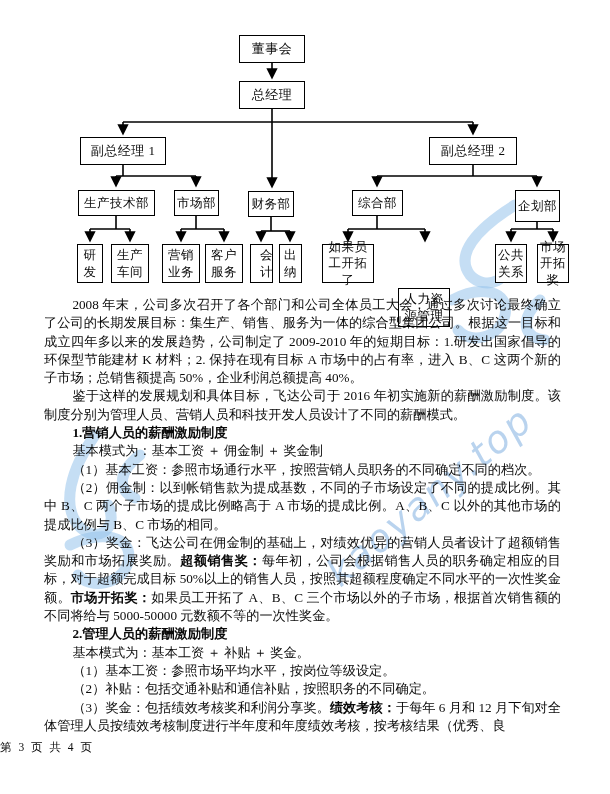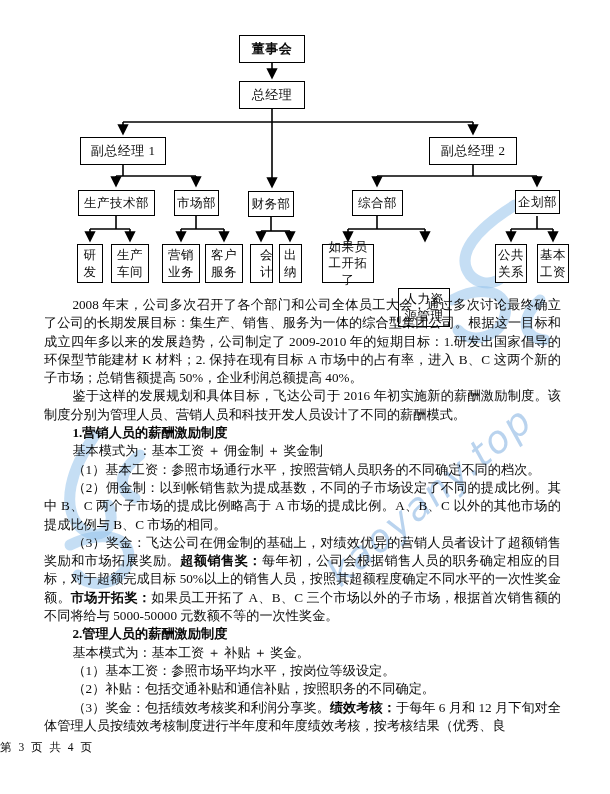--- a/index.html
+++ b/index.html
@@ -107,41 +107,41 @@
         <line x1="348" y1="229" x2="348" y2="240" marker-end="url(#arr)"></line>
         <line x1="425" y1="229" x2="425" y2="240" marker-end="url(#arr)"></line>
 
         <line x1="537" y1="216" x2="537" y2="229"></line>
         <line x1="511" y1="229" x2="553" y2="229"></line>
         <line x1="511" y1="229" x2="511" y2="240" marker-end="url(#arr)"></line>
         <line x1="553" y1="229" x2="553" y2="240" marker-end="url(#arr)"></line>
       </g>
     </svg>
 
-    <div class="obox lv1" style="left:239px;top:35px;width:66px;height:28px;font-weight:bold;">董事会</div>
+    <div class="obox lv1" style="left:239px;top:35px;width:66px;height:28px;">董事会</div>
     <div class="obox lv1" style="left:239px;top:81px;width:66px;height:28px;">总经理</div>
     <div class="obox lv1" style="left:80px;top:137px;width:86px;height:28px;">副总经理 1</div>
     <div class="obox lv1" style="left:429px;top:137px;width:88px;height:28px;">副总经理 2</div>
 
     <div class="obox" style="left:78px;top:190px;width:77px;height:26px;">生产技术部</div>
     <div class="obox" style="left:174px;top:190px;width:45px;height:26px;">市场部</div>
     <div class="obox" style="left:248px;top:191px;width:46px;height:26px;">财务部</div>
     <div class="obox" style="left:352px;top:190px;width:51px;height:26px;">综合部</div>
-    <div class="obox" style="left:515px;top:190px;width:45px;height:24px;">企划部</div>
+    <div class="obox" style="left:515px;top:190px;width:45px;height:32px;">企划部</div>
 
     <div class="obox" style="left:77px;top:244px;width:26px;height:39px;">研发</div>
     <div class="obox" style="left:111px;top:244px;width:38px;height:39px;">生产车间</div>
     <div class="obox" style="left:162px;top:244px;width:38px;height:39px;">营销业务</div>
     <div class="obox" style="left:205px;top:244px;width:38px;height:39px;">客户服务</div>
     <div class="obox" style="left:250px;top:244px;width:23px;height:39px;padding-left:11px;">会计</div>
     <div class="obox" style="left:279px;top:244px;width:23px;height:39px;">出纳</div>
     <div class="obox" style="left:322px;top:244px;width:52px;height:39px;">如果员工开拓了</div>
     <div class="obox" style="left:398px;top:244px;width:52px;height:39px;margin-top:44px;">人力资源管理</div>
     <div class="obox" style="left:495px;top:244px;width:32px;height:39px;">公共关系</div>
-    <div class="obox" style="left:537px;top:244px;width:32px;height:39px;">基本工资</div>
+    <div class="obox" style="left:537px;top:244px;width:32px;height:39px;">市场开拓奖</div>
   </div>
 
   <div class="body-text">
       <p><span>2008 年末，公司多次召开了各个部门和公司全体员工大会，通过多次讨论最终确立了公司的长期发展目标：集生产、销售、服务为一体的综合型集团公司。根据这一目标和成立四年多以来的发展趋势，公司制定了 2009-2010 年的短期目标：1.研发出国家倡导的环保型节能建材 K 材料；2. 保持在现有目标 A 市场中的占有率，进入 B、C 这两个新的子市场；总销售额提高 50%，企业利润总额提高 40%。</span></p>
       <p><span>鉴于这样的发展规划和具体目标，飞达公司于 2016 年初实施新的薪酬激励制度。该制度分别为管理人员、营销人员和科技开发人员设计了不同的薪酬模式。</span></p>
       <p><span class="b">1.营销人员的薪酬激励制度</span></p>
       <p><span>基本模式为：基本工资 ＋ 佣金制 ＋ 奖金制</span></p>
       <p><span>（1）基本工资：参照市场通行水平，按照营销人员职务的不同确定不同的档次。</span></p>
       <p><span>（2）佣金制：以到帐销售款为提成基数，不同的子市场设定了不同的提成比例。其中 B、C 两个子市场的提成比例略高于 A 市场的提成比例。A、B、C 以外的其他市场的提成比例与 B、C 市场的相同。</span></p>
       <p><span>（3）奖金：飞达公司在佣金制的基础上，对绩效优异的营销人员者设计了超额销售奖励和市场拓展奖励。</span><span class="b">超额销售奖：</span><span>每年初，公司会根据销售人员的职务确定相应的目标，对于超额完成目标 50%以上的销售人员，按照其超额程度确定不同水平的一次性奖金额。</span><span class="b">市场开拓奖：</span><span>如果员工开拓了 A、B、C 三个市场以外的子市场，根据首次销售额的不同将给与 5000-50000 元数额不等的一次性奖金。</span></p>

